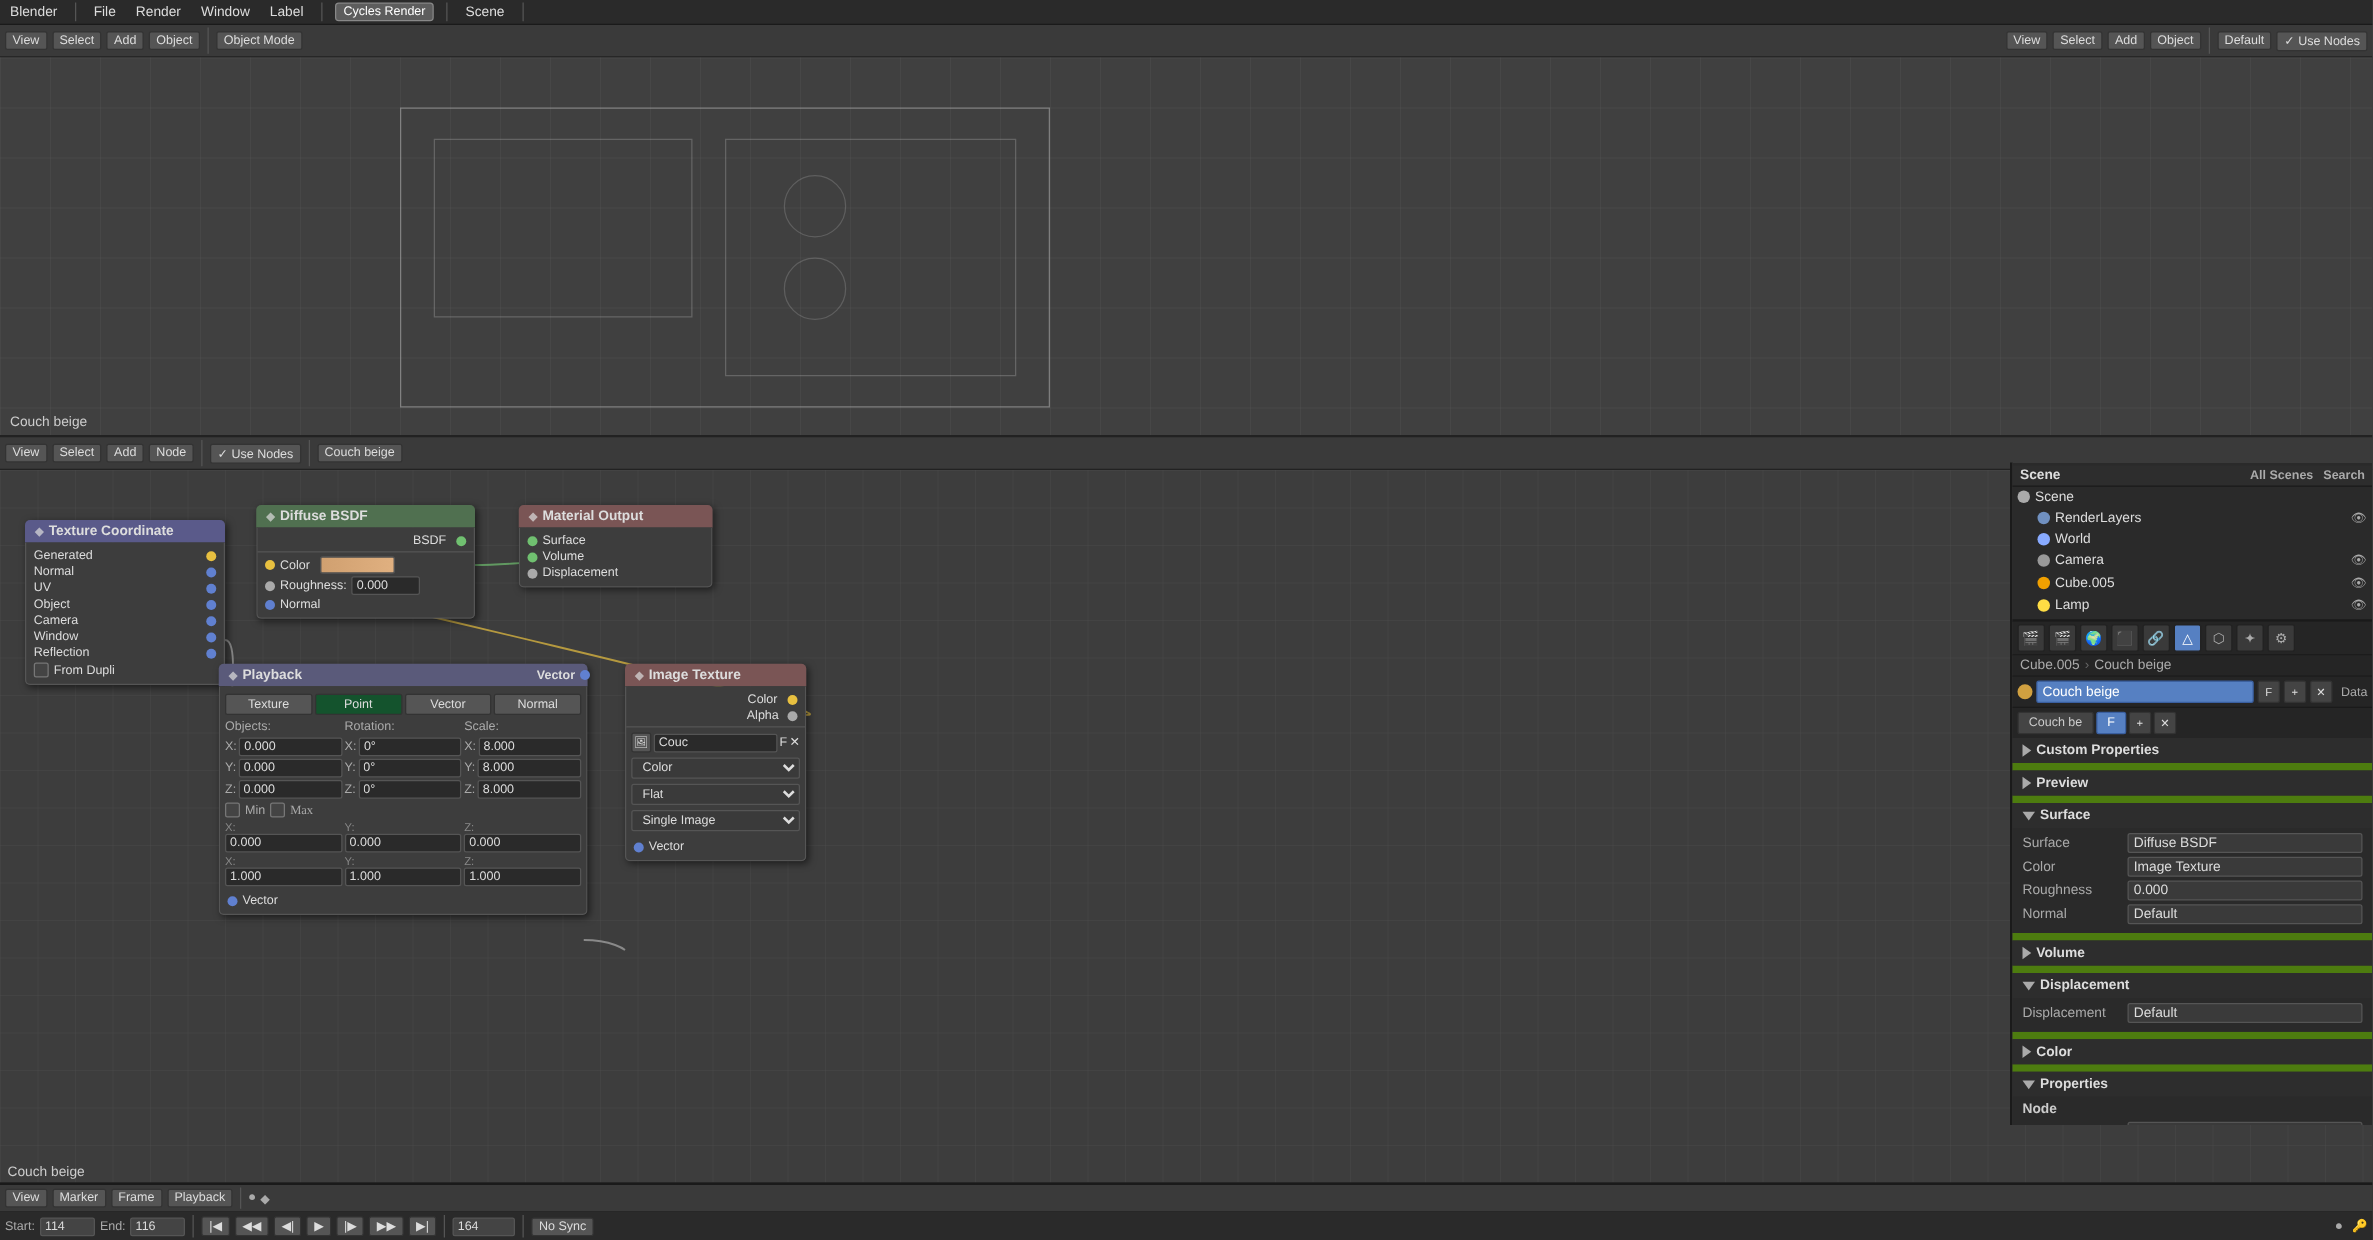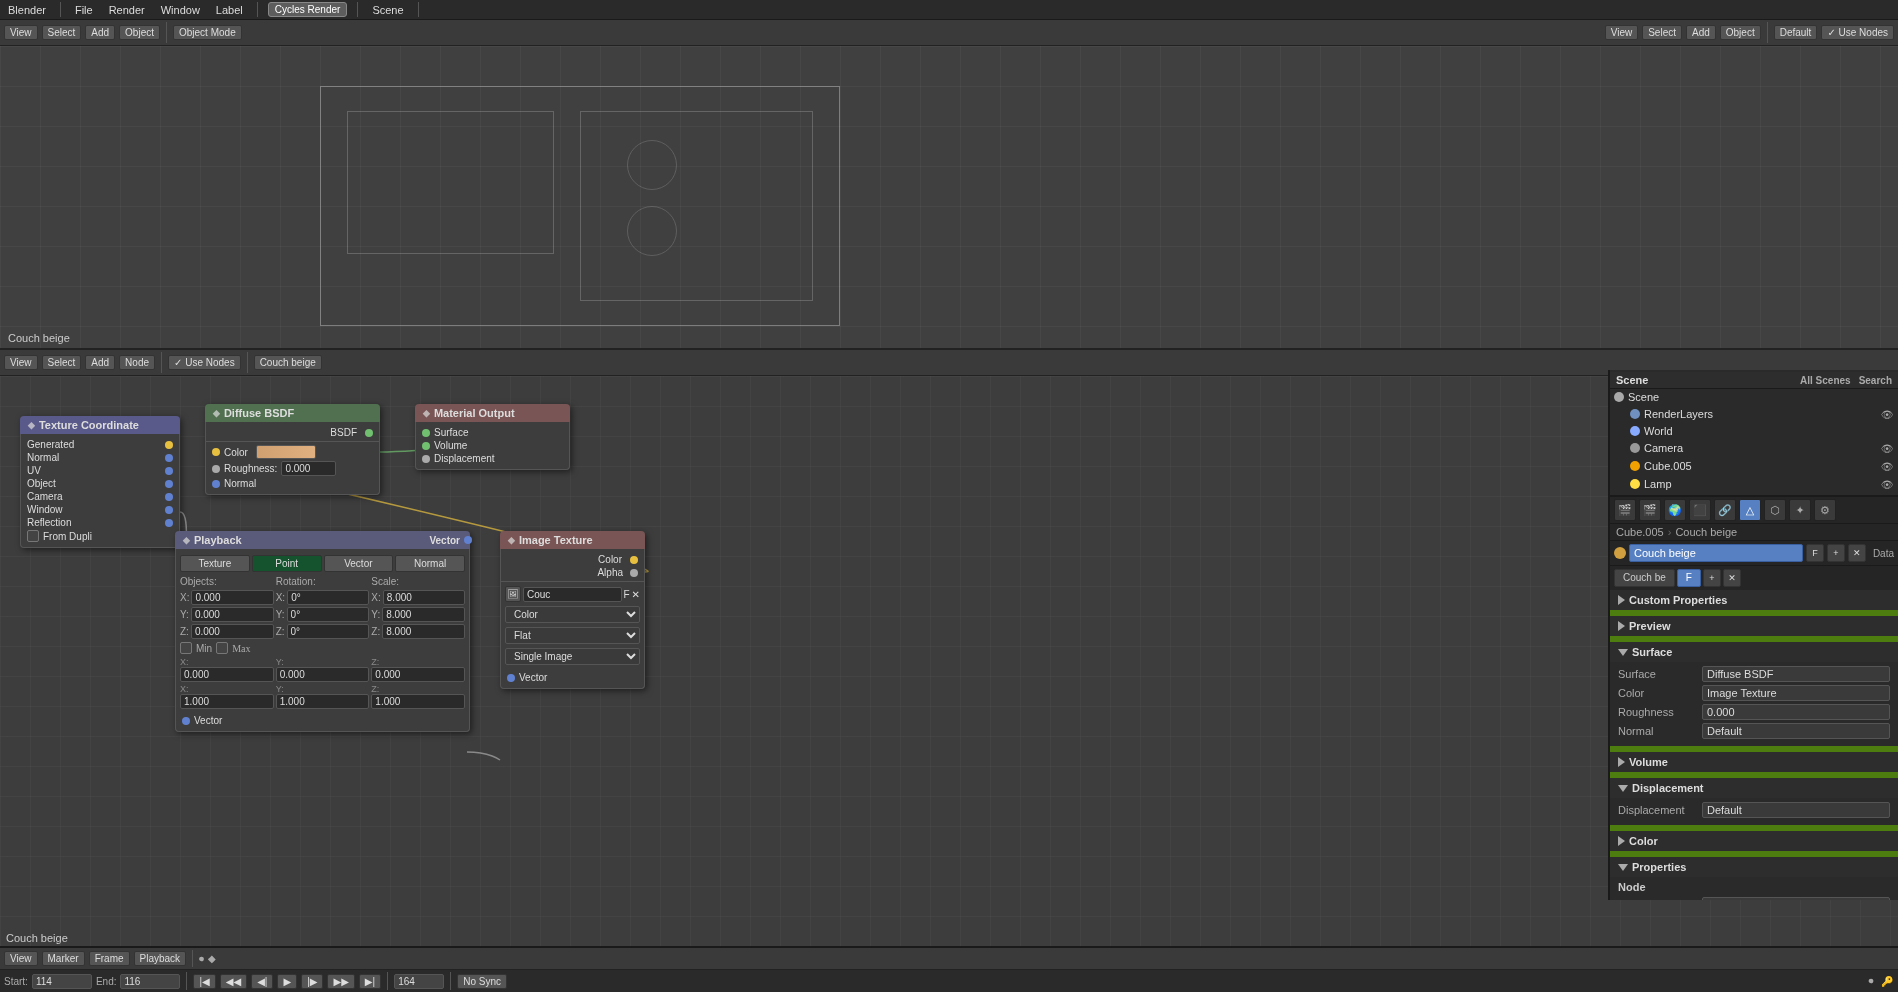--- a/index.html
+++ b/index.html
@@ -378,21 +378,21 @@
       padding: 0 4px;
       gap: 4px;
     }
     .frame-input {
       background: #444;
       border: 1px solid #555;
       border-radius: 2px;
       color: #ddd;
       font-size: 10px;
       padding: 1px 3px;
-      width: 60px;
+      width: 44px;
     }
 
     
     .mat-header-row {
       display: flex;
       align-items: center;
       padding: 3px 4px;
       background: #252525;
       gap: 3px;
       border-bottom: 1px solid #1a1a1a;

